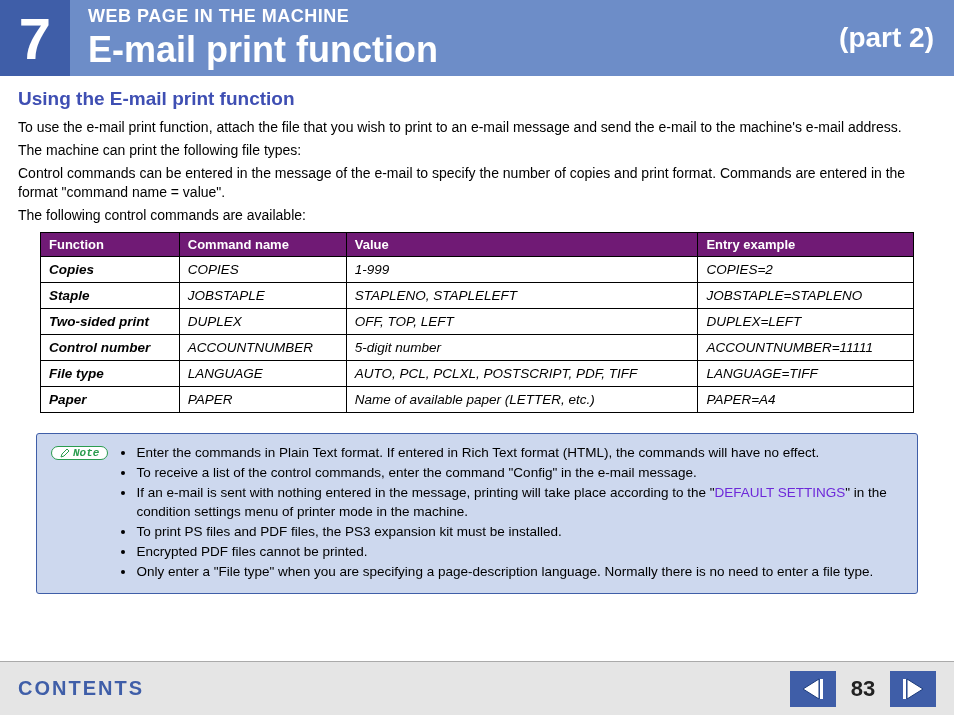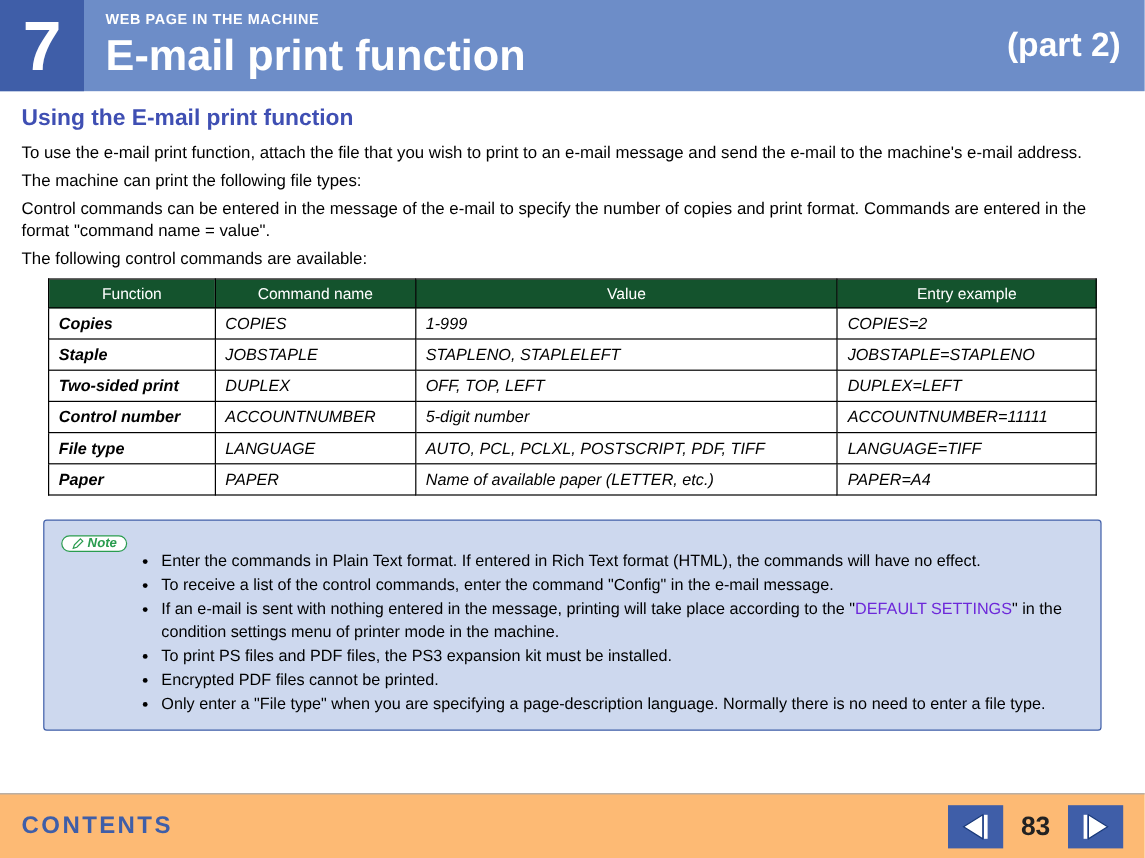--- a/index.html
+++ b/index.html
@@ -30,21 +30,21 @@
     align-items: center;
     justify-content: center;
     font-family: Arial, sans-serif;
   }
   .header-titles {
     padding-left: 18px;
     flex: 1;
   }
   .header-overline {
     color: #fff;
-    font-size: 12px;
+    font-size: 18px;
     font-weight: bold;
     letter-spacing: 0.5px;
     margin-bottom: 2px;
   }
   .header-title {
     color: #fff;
     font-size: 36px;
     font-weight: bold;
   }
   .header-part {
@@ -63,27 +63,27 @@
     margin-bottom: 8px;
   }
   .para { margin-bottom: 4px; line-height: 1.35; }
   .indent { margin-left: 40px; margin-top: 4px; margin-bottom: 4px; }
   table.cmd {
     border-collapse: collapse;
     margin: 8px 22px 0 22px;
     width: calc(100% - 44px);
   }
   table.cmd th {
-    background: #14532d;
-    color: #fff;
-    font-weight: normal;
+    background: #701a75;
+    color: #fff;
+    font-weight: bold;
     border: 1px solid #000;
     padding: 4px 8px;
     font-size: 13px;
-    text-align: center;
+    text-align: left;
   }
   table.cmd td {
     border: 1px solid #000;
     padding: 5px 8px;
     font-size: 13.5px;
     white-space: nowrap;
     font-style: italic;
   }
   table.cmd td.fn { font-weight: bold; }
   .note-box {
@@ -103,35 +103,36 @@
     padding: 0px 8px;
     font-size: 11px;
     font-style: italic;
     font-weight: bold;
     display: inline-flex;
     align-items: center;
     gap: 3px;
     margin-top: 2px;
     margin-right: 10px;
     white-space: nowrap;
-  }
-  .note-list { list-style: disc; padding-left: 18px; flex:1;margin-top:15px; }
+    font-family: Liberation Mono, monospace;
+  }
+  .note-list { list-style: disc; padding-left: 18px; flex:1; }
   .note-list li { font-size: 13.5px; line-height: 1.4; margin-bottom: 1px; }
   .link { color: #6d28d9; }
   .footer {
     position: absolute;
     bottom: 0;
     left: 0;
     width: 954px;
     height: 54px;
     border-top: 1px solid #aaa;
     display: flex;
     align-items: center;
     padding: 0 18px;
-    background: #fdba74;
+    background: #e5e5e5;
   }
   .contents-btn {
     color: #3f5ea8;
     font-size: 20px;
     font-weight: bold;
     letter-spacing: 2px;
     cursor: pointer;
   }
   .footer-right {
     margin-left: auto;

